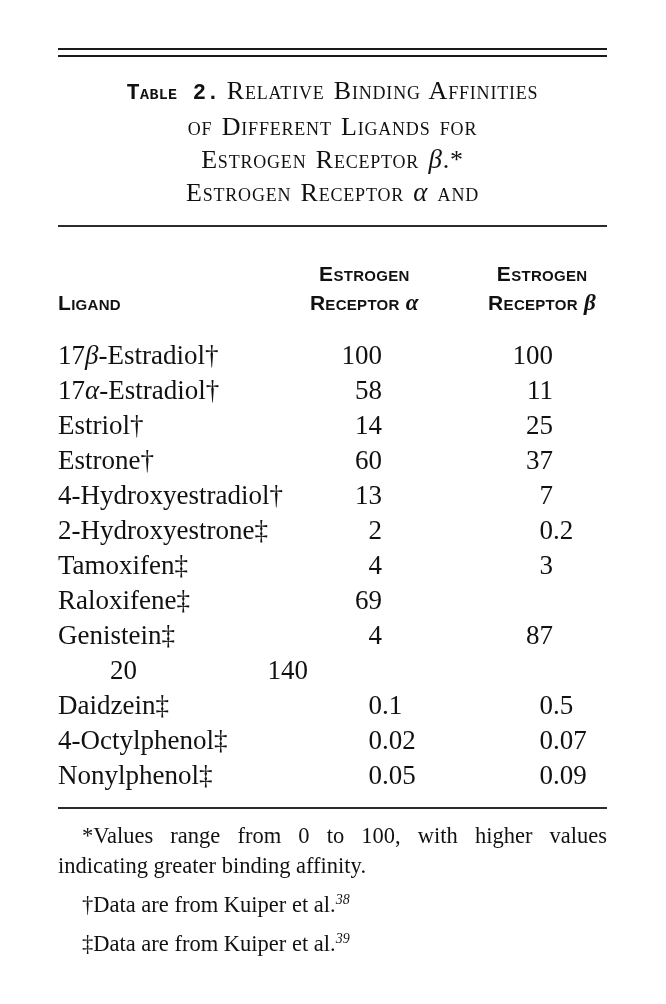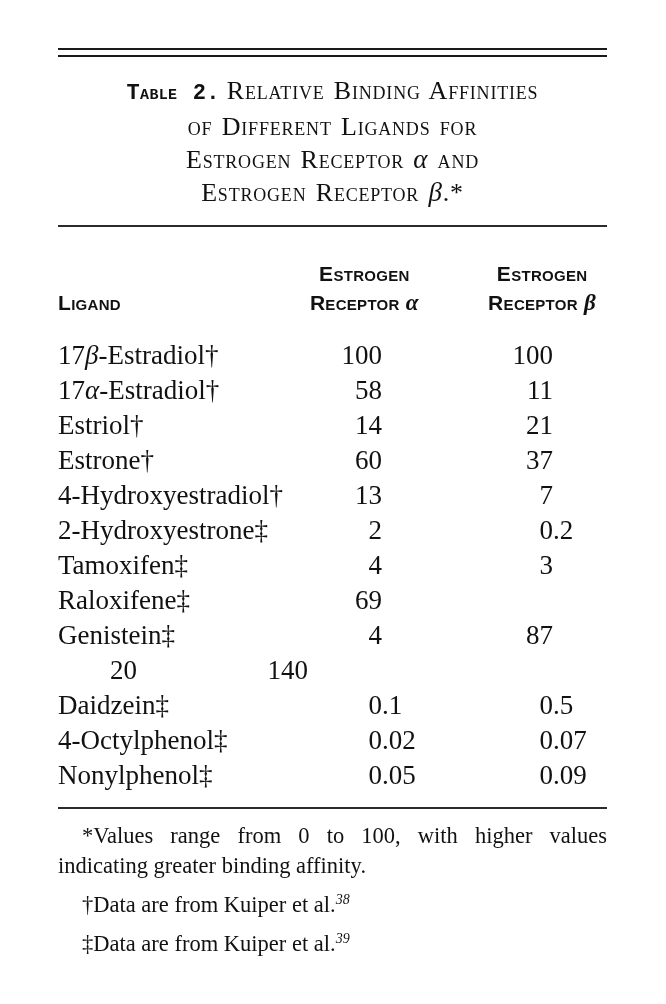--- a/index.html
+++ b/index.html
@@ -51,22 +51,22 @@
 </head>
 <body>
 
 <div class="content">
 
   <div class="rule-double"></div>
 
   <div class="title">
     <div><span class="tlabel">Table 2.</span><span class="sc">Relative Binding Affinities</span></div>
     <div class="sc">of Different Ligands for</div>
+    <div class="sc"><span>Estrogen Receptor </span><span class="greek">β</span><span>.*</span></div>
     <div class="sc"><span>Estrogen Receptor </span><span class="greek">α</span><span> and</span></div>
-    <div class="sc"><span>Estrogen Receptor </span><span class="greek">β</span><span>.*</span></div>
   </div>
 
   <div class="rule"></div>
 
   <div class="hdr-row">
     <div class="col-lig">Ligand</div>
     <div class="col-num alpha">
       <div>Estrogen</div>
       <div><span>Receptor </span><span class="greek">α</span></div>
     </div>
@@ -99,21 +99,21 @@
           <span class="dec"></span>
         </div>
       </div>
       <div class="row">
         <div class="cell lig"><span>Estriol</span><span>†</span></div>
         <div class="cell num alpha">
           <span class="int">14</span>
           <span class="dec"></span>
         </div>
         <div class="cell num beta">
-          <span class="int">21</span>
+          <span class="int">25</span>
           <span class="dec"></span>
         </div>
       </div>
       <div class="row">
         <div class="cell lig"><span>Estrone</span><span>†</span></div>
         <div class="cell num alpha">
           <span class="int">60</span>
           <span class="dec"></span>
         </div>
         <div class="cell num beta">

